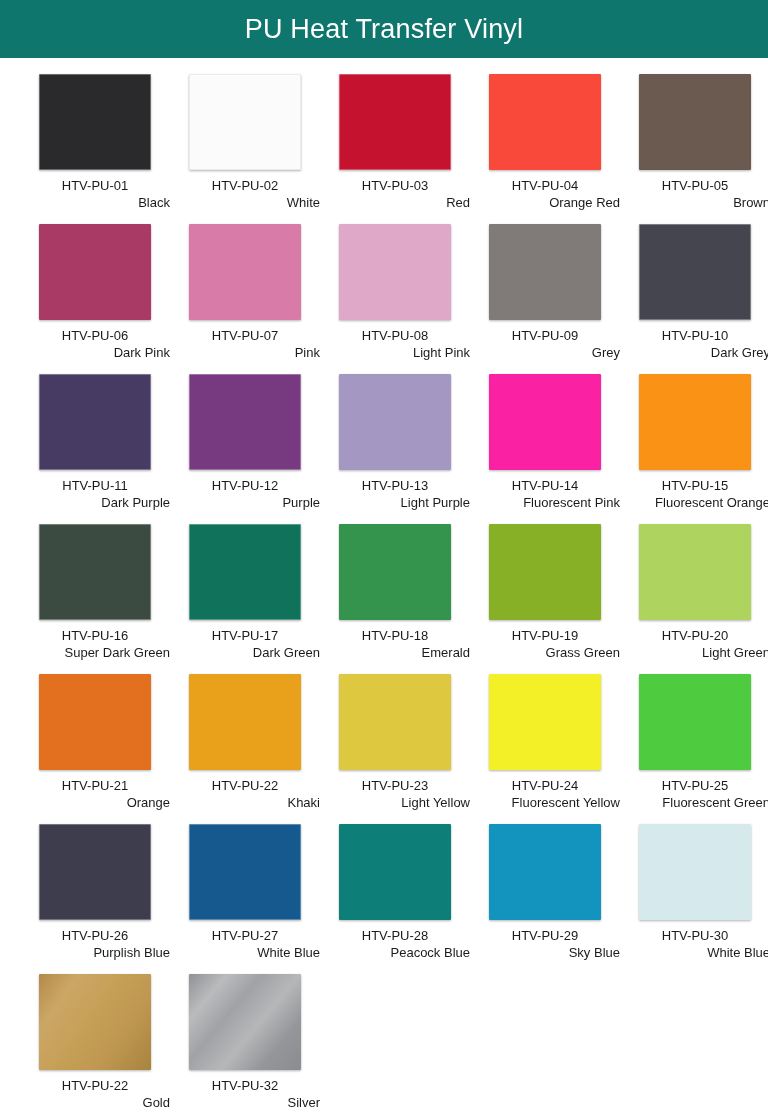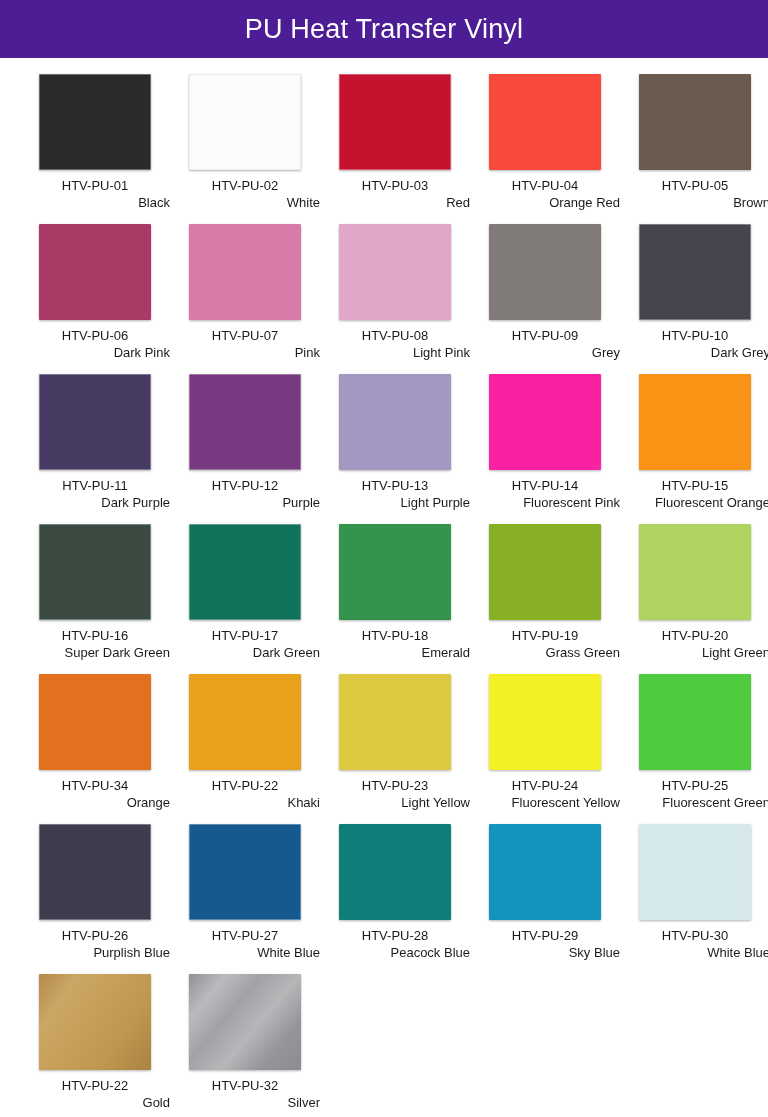--- a/index.html
+++ b/index.html
@@ -13,21 +13,21 @@
   #page {
     position: relative;
     width: 768px;
     height: 1117px;
     background: #ffffff;
   }
   
   #title-banner {
     width: 768px;
     height: 58px;
-    background: #4c1d95;
+    background: #0f766e;
     display: flex;
     align-items: center;
     justify-content: center;
   }
   #title-text {
     color: #ffffff;
     font-size: 27px;
     font-weight: 400;
     letter-spacing: 0.2px;
     line-height: 1;
@@ -265,21 +265,21 @@
         <div class="label-block">
           <span class="label-code">HTV-PU-20</span>
           <span class="label-name">Light Green</span>
         </div>
       </div>
       <div class="swatch-cell">
         <div class="chip-wrap">
           <div class="chip" style="background: rgb(226, 112, 30);"></div>
         </div>
         <div class="label-block">
-          <span class="label-code">HTV-PU-34</span>
+          <span class="label-code">HTV-PU-21</span>
           <span class="label-name">Orange</span>
         </div>
       </div>
       <div class="swatch-cell">
         <div class="chip-wrap">
           <div class="chip" style="background: rgb(233, 160, 27);"></div>
         </div>
         <div class="label-block">
           <span class="label-code">HTV-PU-22</span>
           <span class="label-name">Khaki</span>

